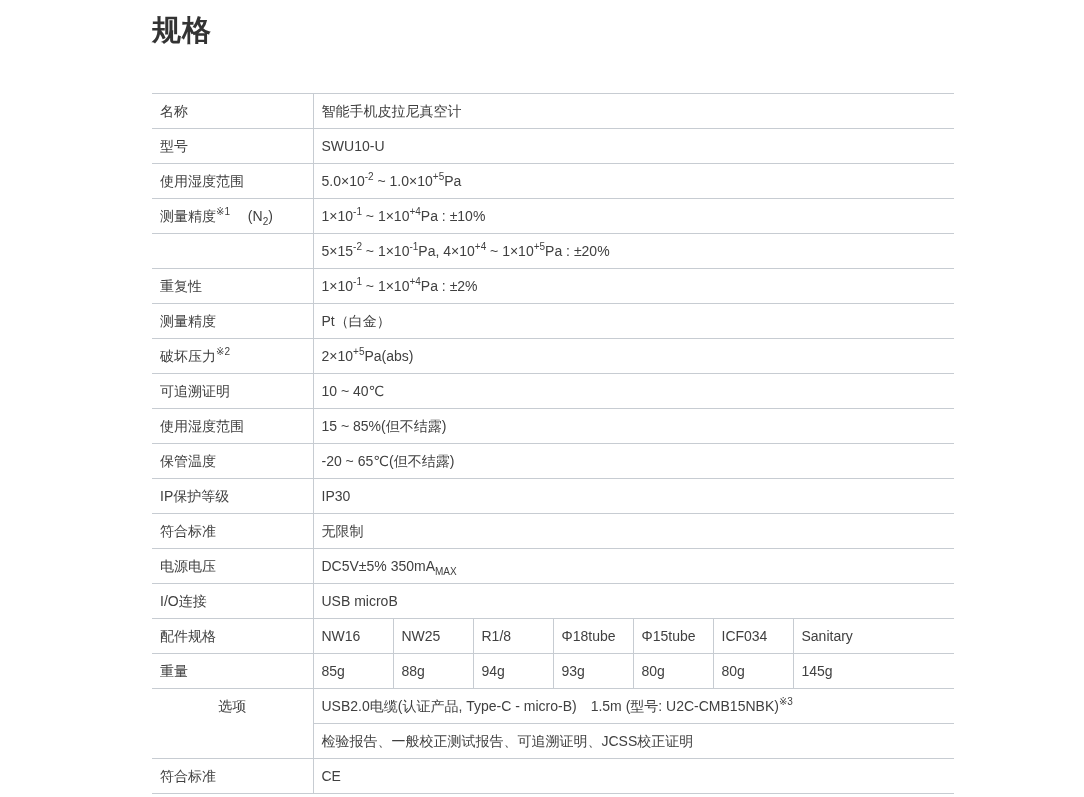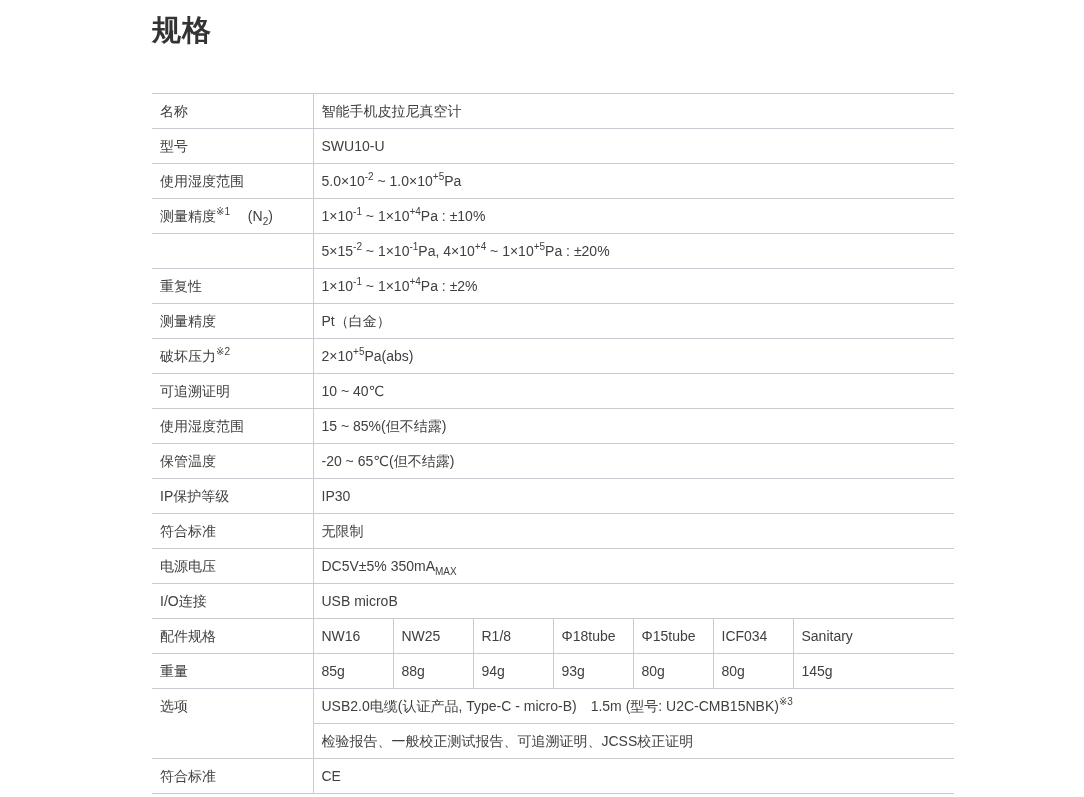--- a/index.html
+++ b/index.html
@@ -44,20 +44,21 @@
   }
   td.lbl {
     border-right: 1px solid var(--border, #c7ccd2);
     padding-left: 4px;
   }
   td.divr {
     border-right: 1px solid var(--border, #c7ccd2);
   }
   td.lbl.top {
     vertical-align: top;
+    text-align: center;
   }
   table.specs sup {
     font-size: 10px;
     line-height: 0;
   }
   table.specs sub {
     font-size: 10px;
     line-height: 0;
   }
 </style>

